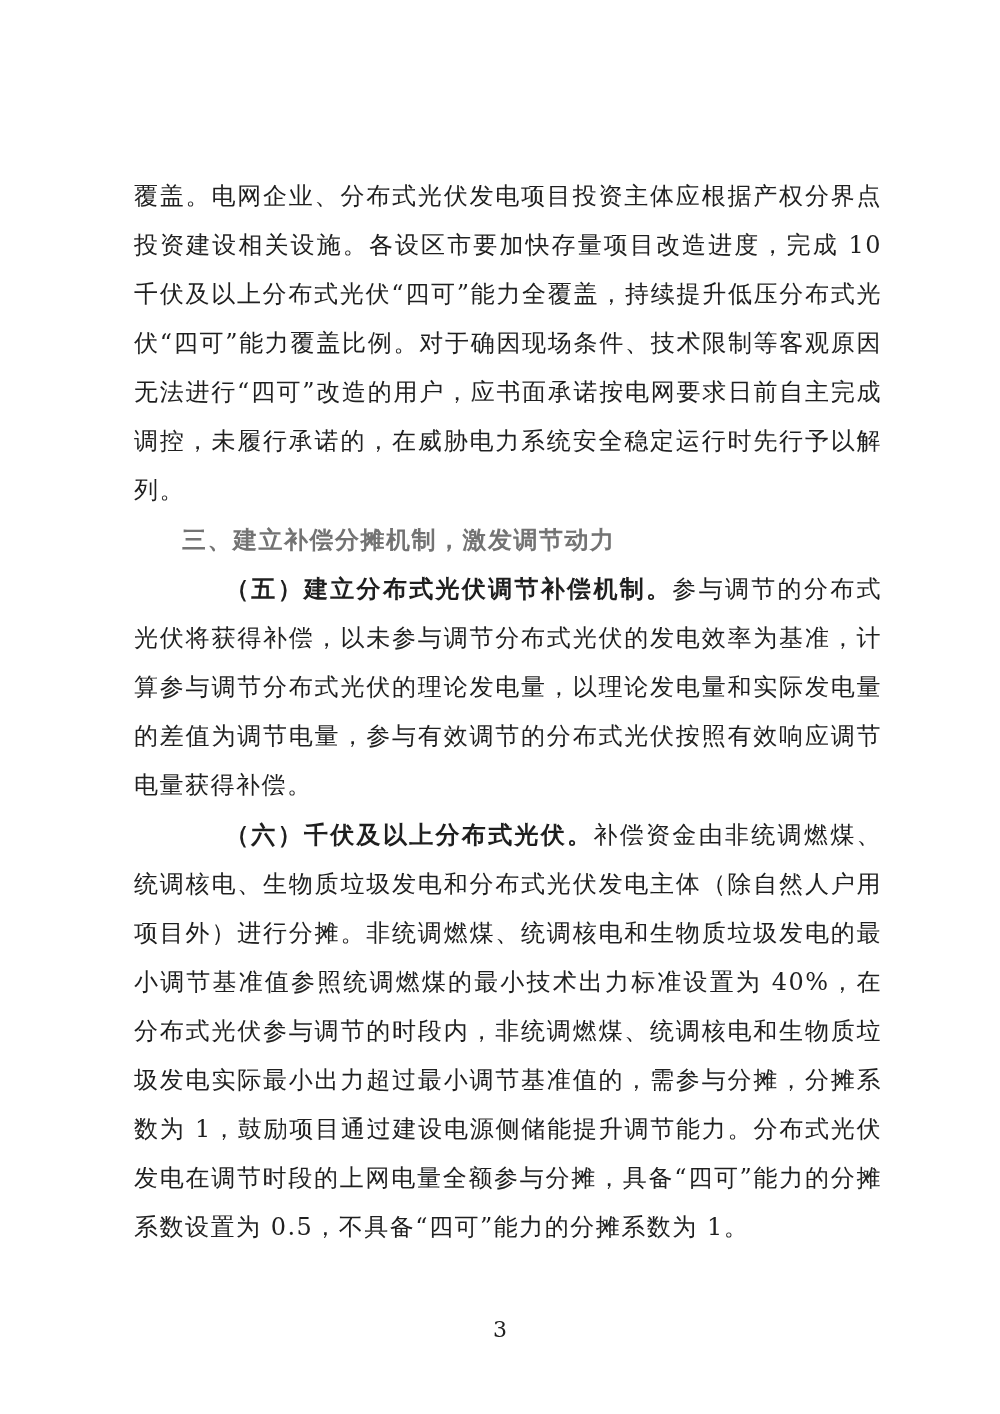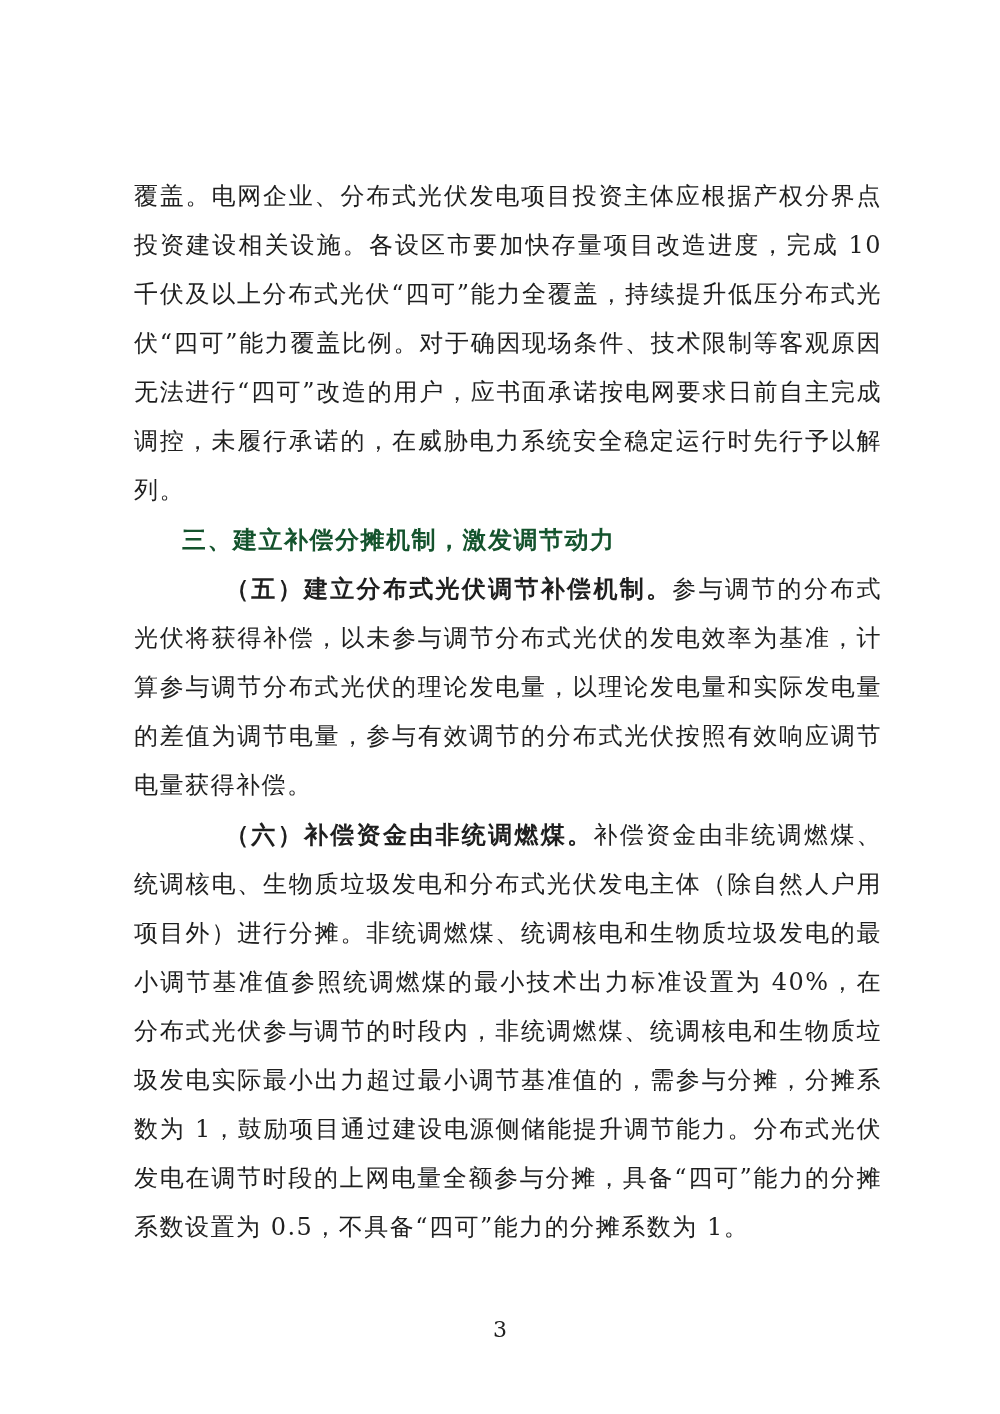--- a/index.html
+++ b/index.html
@@ -34,21 +34,21 @@
   }
   .no-indent {
     text-indent: 0;
   }
   .indent {
     text-indent: 2em;
   }
   .heading {
     font-weight: bold;
     font-family: "Liberation Sans", "DejaVu Sans", sans-serif;
-    color: #14532d;
+    color: #737373;
   }
   .lead-bold {
     font-weight: bold;
     margin-left: 43px;
   }
   .page-number {
     position: absolute;
     bottom: 72px;
     left: 0;
     width: 100%;
@@ -63,18 +63,18 @@
 
 <div class="page">
   <div class="content">
 
     <p class="no-indent">覆盖。电网企业、分布式光伏发电项目投资主体应根据产权分界点投资建设相关设施。各设区市要加快存量项目改造进度，完成 10 千伏及以上分布式光伏“四可”能力全覆盖，持续提升低压分布式光伏“四可”能力覆盖比例。对于确因现场条件、技术限制等客观原因无法进行“四可”改造的用户，应书面承诺按电网要求日前自主完成调控，未履行承诺的，在威胁电力系统安全稳定运行时先行予以解列。</p>
 
     <p class="heading indent">三、建立补偿分摊机制，激发调节动力</p>
 
     <p class="indent"><span class="lead-bold">（五）建立分布式光伏调节补偿机制。</span><span>参与调节的分布式光伏将获得补偿，以未参与调节分布式光伏的发电效率为基准，计算参与调节分布式光伏的理论发电量，以理论发电量和实际发电量的差值为调节电量，参与有效调节的分布式光伏按照有效响应调节电量获得补偿。</span></p>
 
-    <p class="indent"><span class="lead-bold">（六）补偿资金由非统调燃煤。</span><span>补偿资金由非统调燃煤、统调核电、生物质垃圾发电和分布式光伏发电主体（除自然人户用项目外）进行分摊。非统调燃煤、统调核电和生物质垃圾发电的最小调节基准值参照统调燃煤的最小技术出力标准设置为 40%，在分布式光伏参与调节的时段内，非统调燃煤、统调核电和生物质垃圾发电实际最小出力超过最小调节基准值的，需参与分摊，分摊系数为 1，鼓励项目通过建设电源侧储能提升调节能力。分布式光伏发电在调节时段的上网电量全额参与分摊，具备“四可”能力的分摊系数设置为 0.5，不具备“四可”能力的分摊系数为 1。</span></p>
+    <p class="indent"><span class="lead-bold">（六）千伏及以上分布式光伏。</span><span>补偿资金由非统调燃煤、统调核电、生物质垃圾发电和分布式光伏发电主体（除自然人户用项目外）进行分摊。非统调燃煤、统调核电和生物质垃圾发电的最小调节基准值参照统调燃煤的最小技术出力标准设置为 40%，在分布式光伏参与调节的时段内，非统调燃煤、统调核电和生物质垃圾发电实际最小出力超过最小调节基准值的，需参与分摊，分摊系数为 1，鼓励项目通过建设电源侧储能提升调节能力。分布式光伏发电在调节时段的上网电量全额参与分摊，具备“四可”能力的分摊系数设置为 0.5，不具备“四可”能力的分摊系数为 1。</span></p>
 
   </div>
 
   <div class="page-number">3</div>
 </div>
 
 </body></html>

